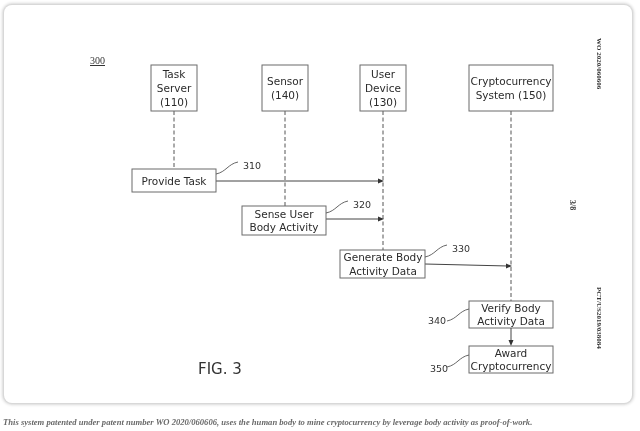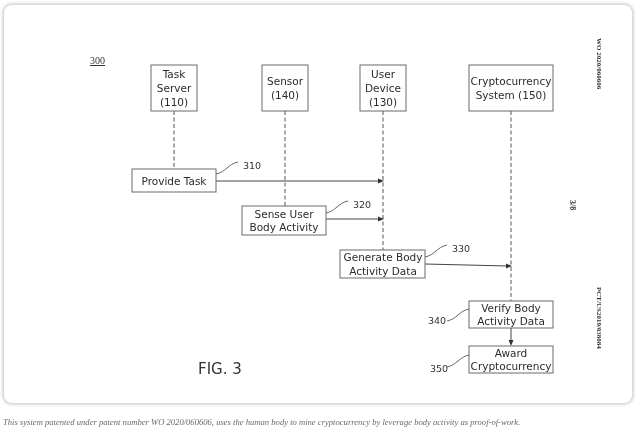--- a/index.html
+++ b/index.html
@@ -14,21 +14,21 @@
   .lifeline { stroke: #555; stroke-width: 1; stroke-dasharray: 4 2.5; }
   .msg { stroke: #444; stroke-width: 1; fill: none; }
   .leader { stroke: #555; stroke-width: 0.9; fill: none; }
   .t { font-family: "DejaVu Sans", "Liberation Sans", sans-serif; font-size: 10.5px; fill: #2b2b2b; text-anchor: middle; }
   .ref { font-family: "DejaVu Sans", "Liberation Sans", sans-serif; font-size: 9.5px; fill: #333; }
   .fig { font-family: "DejaVu Sans", "Liberation Sans", sans-serif; font-size: 15px; fill: #333; }
   .diag-num { font-family: "Liberation Serif", serif; font-size: 10px; fill: #333; text-decoration: underline; }
   .side { font-family: "Liberation Serif", serif; font-size: 7px; font-weight: bold; fill: #333; }
   .caption {
     position: absolute; left: 3px; top: 417px; font-family: "Liberation Serif", serif;
-    font-style: italic; font-size: 8.6px; color: #6a6a6a; white-space: nowrap;
+    font-style: italic; font-size: 8.6px; color: #6a6a6a; white-space: nowrap; font-weight: bold;
   }
 </style>
 </head>
 <body>
 
 <div class="card"></div>
 
 <svg class="diagram" width="640" height="431" viewBox="0 0 640 431">
 
   <text class="diag-num" x="90" y="64">300</text>

